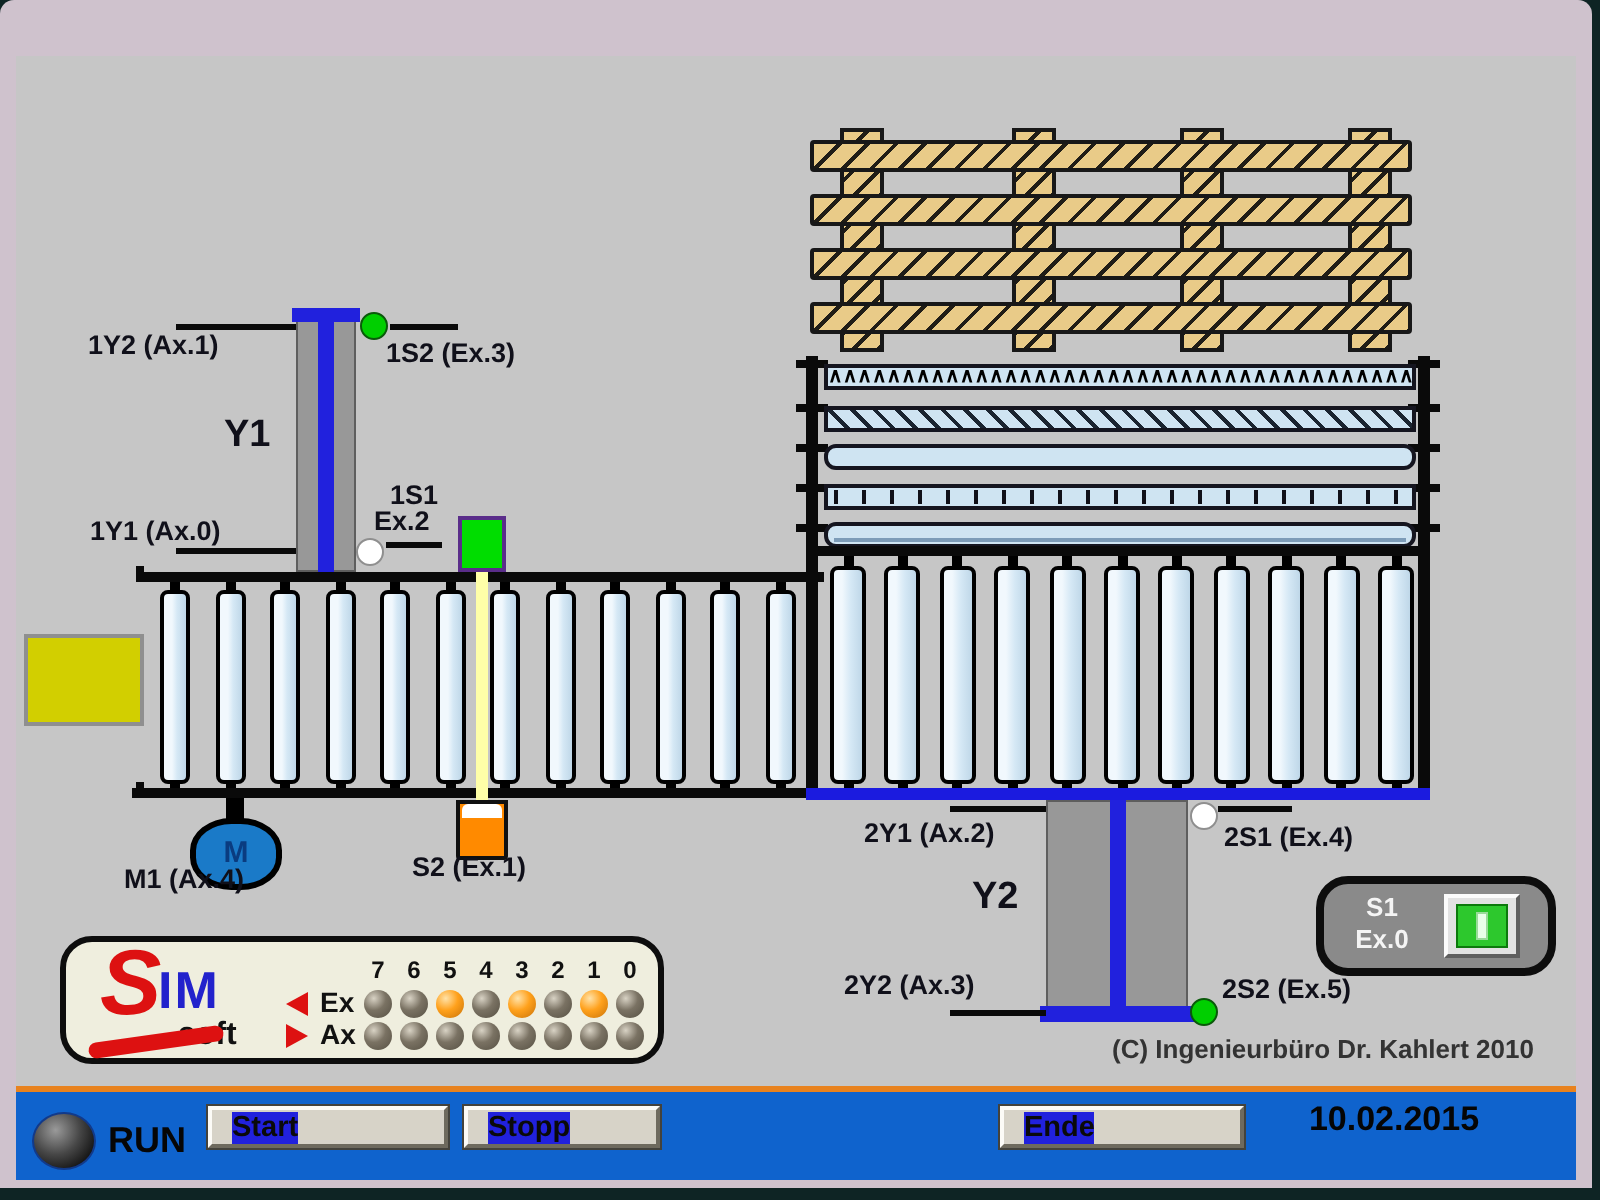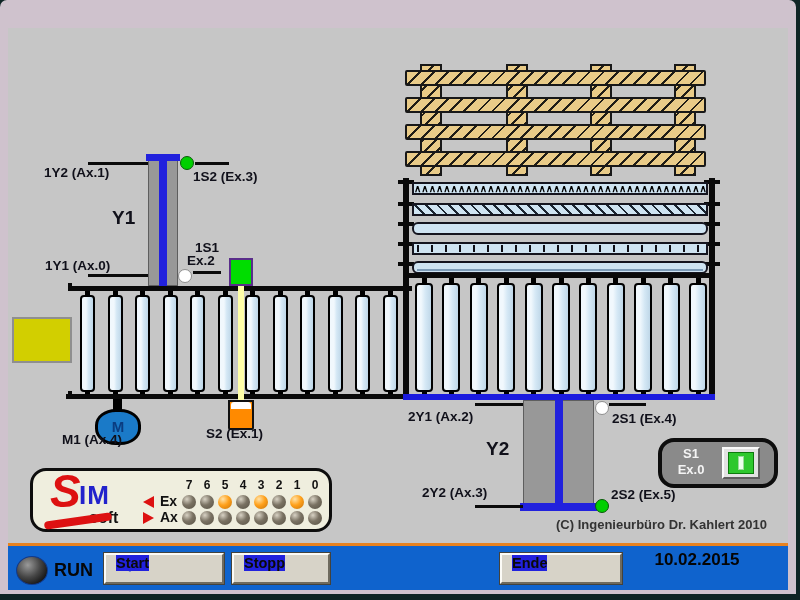--- a/index.html
+++ b/index.html
@@ -125,23 +125,23 @@
   
   .sb-orange { position:absolute; left:8px; top:543px; width:780px; height:3px;
            background:var(--statusbar-orange,#e8821e); z-index:9; }
   .sb-blue { position:absolute; left:8px; top:546px; width:780px; height:44px;
            background:var(--statusbar-blue,#0f63cd); z-index:9; }
   .runled { position:absolute; left:16px; top:556px; width:32px; height:29px; border-radius:50%;
            background:radial-gradient(circle at 36% 30%,#9a9a9a,#474747 45%,#0c0c0c 85%);
            border:1px solid #123a8a; z-index:10; }
   .runlbl { position:absolute; left:54px; top:560px; font-weight:bold; font-size:18px;
            color:#060606; z-index:10; }
-  .sbtn { position:absolute; top:553px; height:31px; background:var(--button-face,#d7d3c8);
+  .sbtn { position:absolute; top:553px; height:21px; background:var(--button-face,#d7d3c8);
            border:2px solid; border-color:#fcfbf7 #6e6a5e #6e6a5e #fcfbf7;
-           box-shadow:0 0 0 1px #43423c; display:flex; align-items:flex-start; padding-left:10px;
+           box-shadow:0 0 0 1px #43423c; display:flex; align-items:flex-end; padding-left:10px;
            z-index:10; }
   .sbtn .cap { flex:1; text-align:center; font-weight:bold; font-size:14.5px; color:#0a0a0a;
            margin-right:4px; }
   .ic-stop { width:14px; height:14px; background:#3b57c8; border:2px solid;
            border-color:#8fa3e8 #172a78 #172a78 #8fa3e8; }
   .ic-help { width:17px; height:17px; border-radius:50%; text-align:center;
            background:radial-gradient(circle at 35% 30%,#6f8fe8,#1f3fae); color:#fff;
            font-weight:bold; font-size:12px; line-height:17px; }
   .ende-ic { position:relative; width:26px; height:16px; display:inline-block; }
   .ende-page { position:absolute; left:0; top:0; width:14px; height:16px; background:#fff;
@@ -204,21 +204,21 @@
   <div class="mbar plain lined" style="top:261px"></div>
 
   <div class="cyl" style="left:523px;top:400px;width:71px;height:106px"></div>
   <div class="rod" style="left:555px;top:400px;width:8px;height:104px"></div>
   <div class="cap" style="left:520px;top:503px;width:77px;height:8px"></div>
   <div class="line" style="left:475px;top:403px;width:48px;height:3px"></div>
   <div class="line" style="left:475px;top:505px;width:48px;height:3px"></div>
   <div class="line" style="left:609px;top:403px;width:37px;height:3px"></div>
   <div class="circ off" style="left:595px;top:401px"></div>
   <div class="circ on" style="left:595px;top:499px"></div>
-  <div class="lbl" style="left:408px;top:409px">2Y1 (Ax.2)</div>
+  <div class="lbl" style="left:432px;top:409px">2Y1 (Ax.2)</div>
   <div class="lbl big" style="left:486px;top:438px">Y2</div>
   <div class="lbl" style="left:422px;top:485px">2Y2 (Ax.3)</div>
   <div class="lbl" style="left:612px;top:411px">2S1 (Ex.4)</div>
   <div class="lbl" style="left:611px;top:487px">2S2 (Ex.5)</div>
 
   <div class="s1box">
     <div class="txt">
       <div>S1</div>
       <div>Ex.0</div>
     </div>

